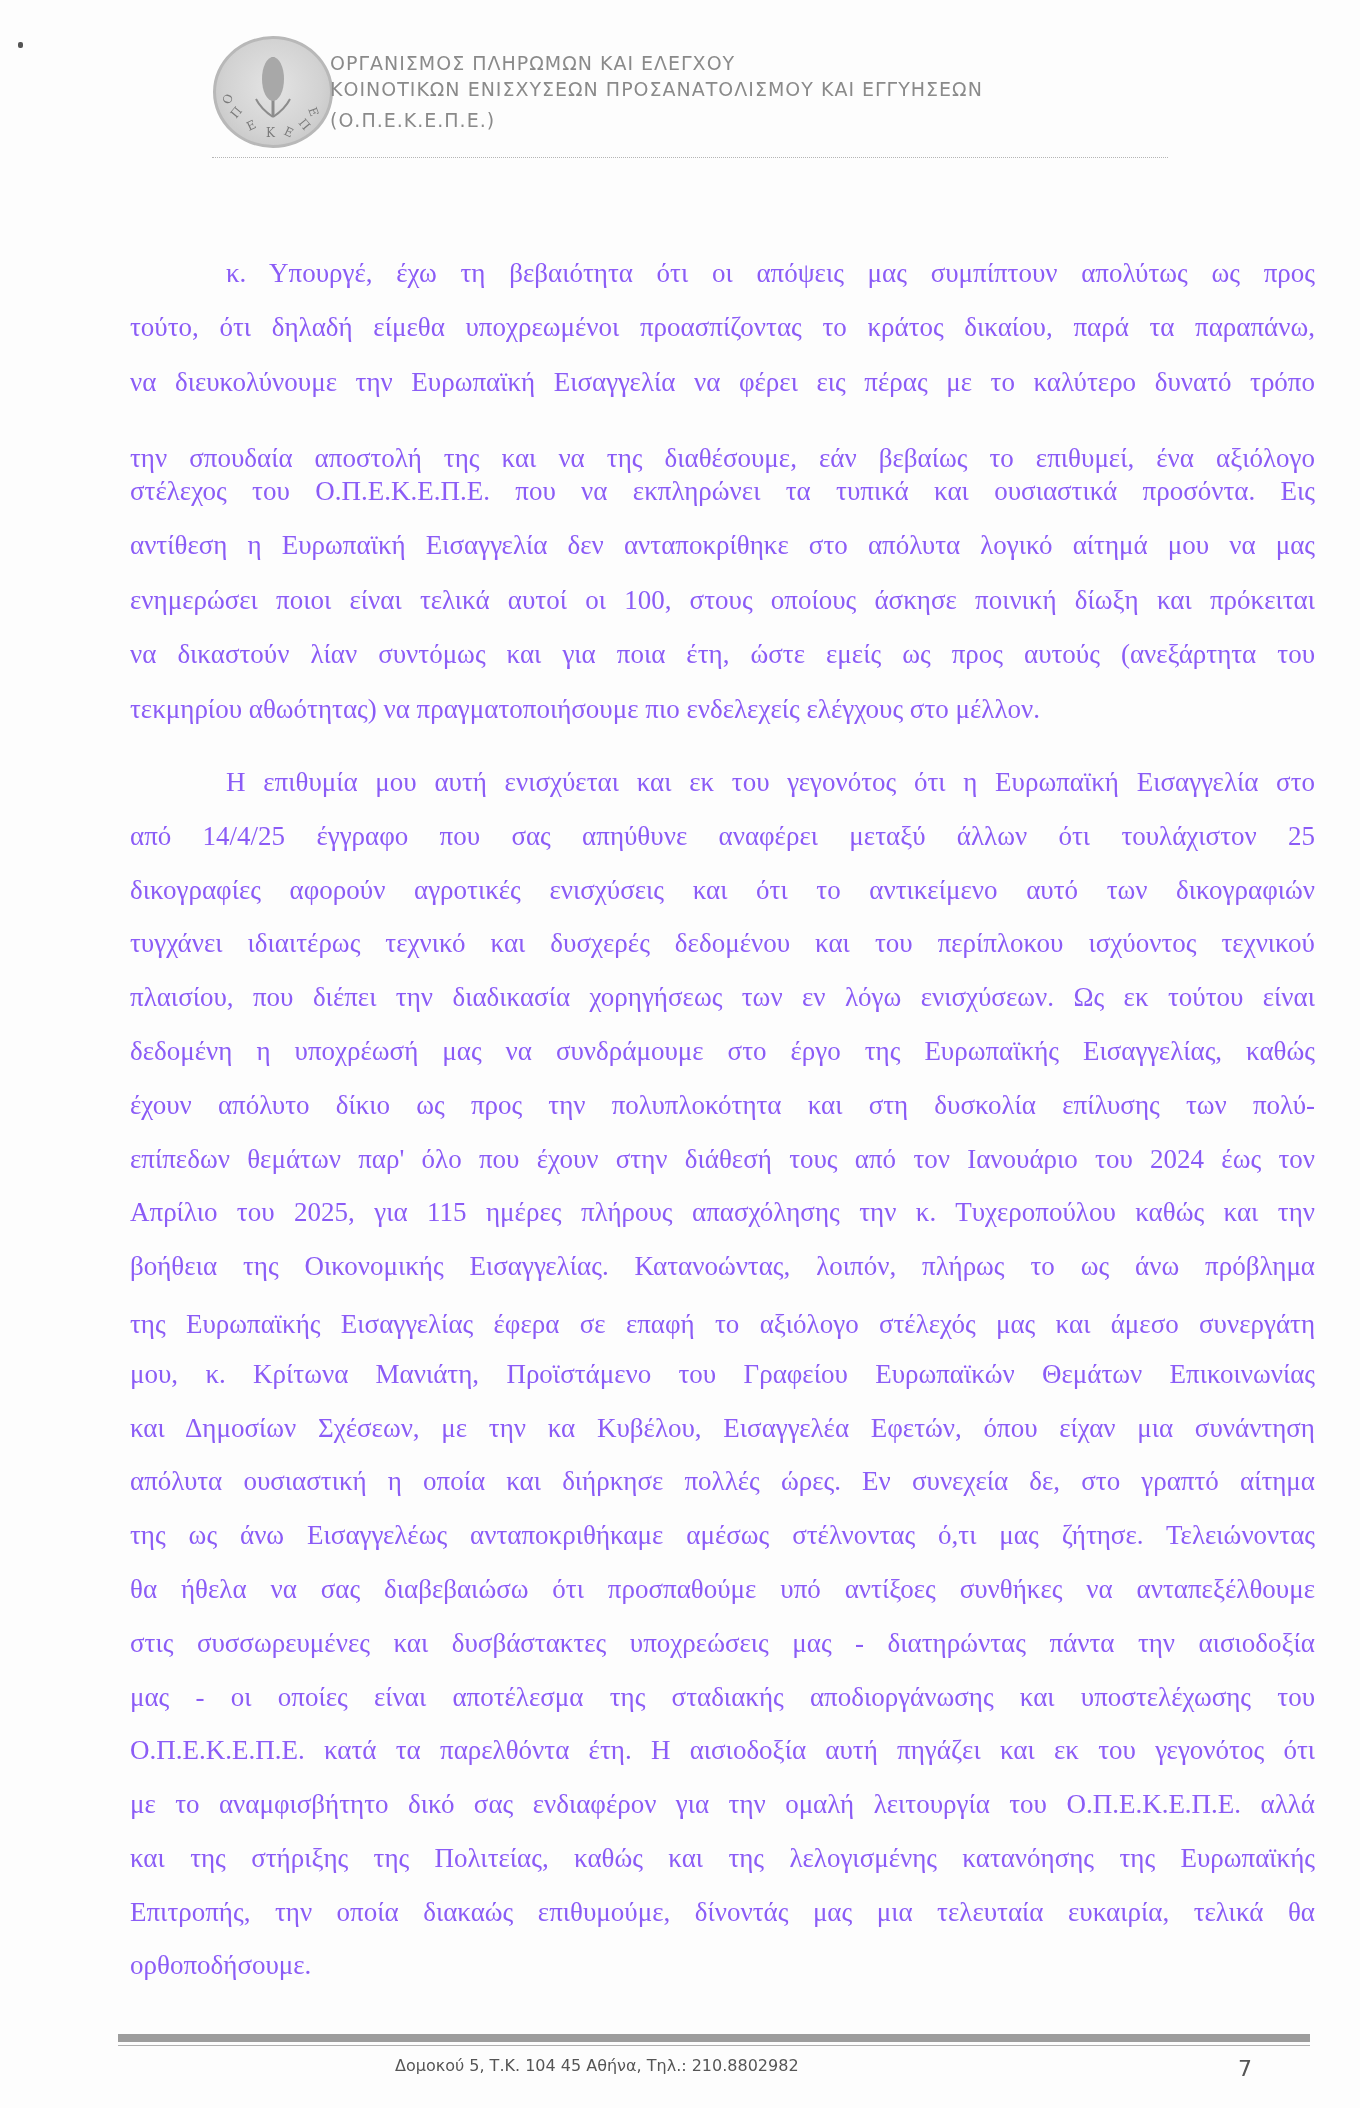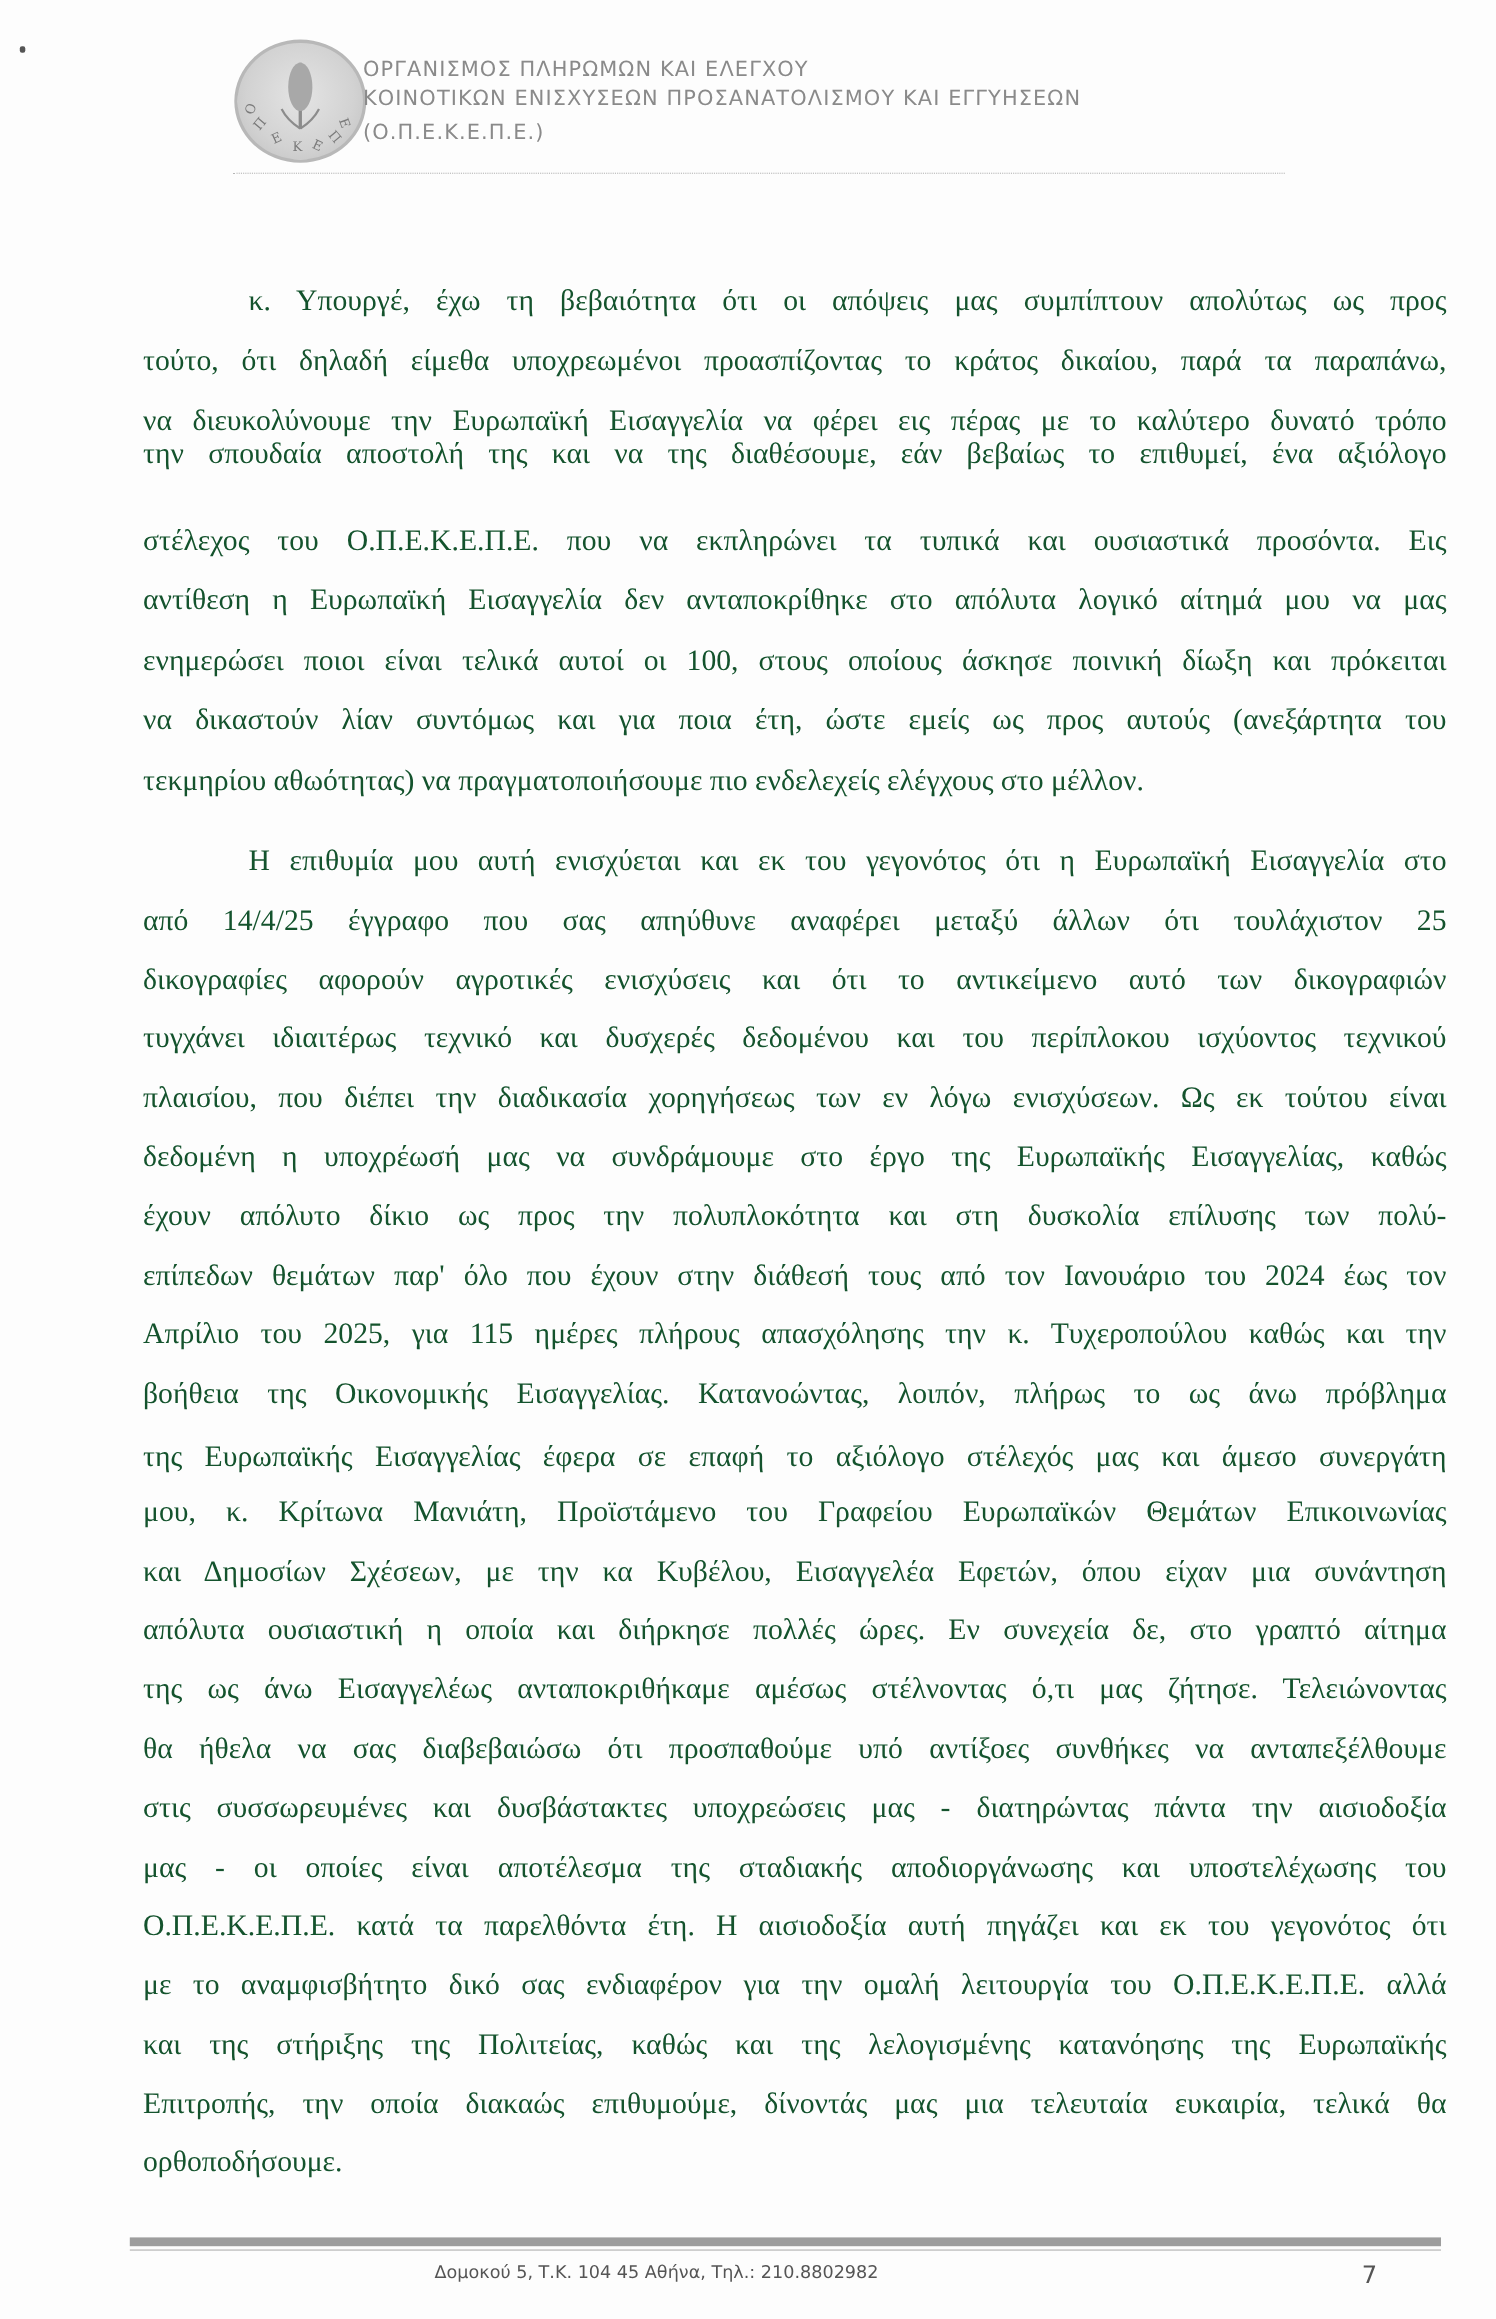--- a/index.html
+++ b/index.html
@@ -17,21 +17,21 @@
              font-size: 19px; line-height: 20px; white-space: nowrap; }
   .lh1 { top: 53px; }
   .lh2 { top: 79px; }
   .lh3 { top: 110px; }
   .lh-rule { position: absolute; left: 212px; top: 157px; width: 956px; height: 0;
              border-top: 1px dotted #b5b5b5; }
 
   
   .ln { position: absolute; left: 130px; width: 1185px; height: 40px;
         font-family: "Liberation Serif", "DejaVu Serif", serif; font-size: 27px; line-height: 40px;
-        color: #14532d; text-align: justify; text-align-last: justify; white-space: nowrap; }
+        color: #8b5cf6; text-align: justify; text-align-last: justify; white-space: nowrap; }
   .ln.indent { left: 226px; width: 1089px; }
   .ln.last { text-align-last: left; }
 
   
   .ft-bar { position: absolute; left: 118px; top: 2034px; width: 1192px; height: 8px; background: #9d9d9d; }
   .ft-thin { position: absolute; left: 118px; top: 2045px; width: 1192px; height: 1px; background: #b0b0b0; }
   .ft-addr { position: absolute; left: 395px; top: 2056px; font-family: "DejaVu Sans", sans-serif;
              font-size: 16px; color: #555; white-space: nowrap; }
   .ft-page { position: absolute; left: 1238px; top: 2056px; font-family: "DejaVu Sans", sans-serif;
              font-size: 22px; color: #555; }
@@ -59,21 +59,21 @@
     </svg>
   </div>
   <div class="lh-line lh1">ΟΡΓΑΝΙΣΜΟΣ ΠΛΗΡΩΜΩΝ ΚΑΙ ΕΛΕΓΧΟΥ</div>
   <div class="lh-line lh2">ΚΟΙΝΟΤΙΚΩΝ ΕΝΙΣΧΥΣΕΩΝ ΠΡΟΣΑΝΑΤΟΛΙΣΜΟΥ ΚΑΙ ΕΓΓΥΗΣΕΩΝ</div>
   <div class="lh-line lh3">(Ο.Π.Ε.Κ.Ε.Π.Ε.)</div>
   <div class="lh-rule"></div>
 
   <div class="ln indent" style="top:253px">κ. Υπουργέ, έχω τη βεβαιότητα ότι οι απόψεις μας συμπίπτουν απολύτως ως προς</div>
   <div class="ln" style="top:307px">τούτο, ότι δηλαδή είμεθα υποχρεωμένοι προασπίζοντας το κράτος δικαίου, παρά τα παραπάνω,</div>
   <div class="ln" style="top:362px">να διευκολύνουμε την Ευρωπαϊκή Εισαγγελία να φέρει εις πέρας με το καλύτερο δυνατό τρόπο</div>
-  <div class="ln" style="top:392px">την σπουδαία αποστολή της και να της διαθέσουμε, εάν βεβαίως το επιθυμεί, ένα αξιόλογο</div>
+  <div class="ln" style="top:438px">την σπουδαία αποστολή της και να της διαθέσουμε, εάν βεβαίως το επιθυμεί, ένα αξιόλογο</div>
   <div class="ln" style="top:471px">στέλεχος του Ο.Π.Ε.Κ.Ε.Π.Ε. που να εκπληρώνει τα τυπικά και ουσιαστικά προσόντα. Εις</div>
   <div class="ln" style="top:525px">αντίθεση η Ευρωπαϊκή Εισαγγελία δεν ανταποκρίθηκε στο απόλυτα λογικό αίτημά μου να μας</div>
   <div class="ln" style="top:580px">ενημερώσει ποιοι είναι τελικά αυτοί οι 100, στους οποίους άσκησε ποινική δίωξη και πρόκειται</div>
   <div class="ln" style="top:634px">να δικαστούν λίαν συντόμως και για ποια έτη, ώστε εμείς ως προς αυτούς (ανεξάρτητα του</div>
   <div class="ln last" style="top:689px">τεκμηρίου αθωότητας) να πραγματοποιήσουμε πιο ενδελεχείς ελέγχους στο μέλλον.</div>
 
   <div class="ln indent" style="top:762px">Η επιθυμία μου αυτή ενισχύεται και εκ του γεγονότος ότι η Ευρωπαϊκή Εισαγγελία στο</div>
   <div class="ln" style="top:816px">από 14/4/25 έγγραφο που σας απηύθυνε αναφέρει μεταξύ άλλων ότι τουλάχιστον 25</div>
   <div class="ln" style="top:870px">δικογραφίες αφορούν αγροτικές ενισχύσεις και ότι το αντικείμενο αυτό των δικογραφιών</div>
   <div class="ln" style="top:923px">τυγχάνει ιδιαιτέρως τεχνικό και δυσχερές δεδομένου και του περίπλοκου ισχύοντος τεχνικού</div>

